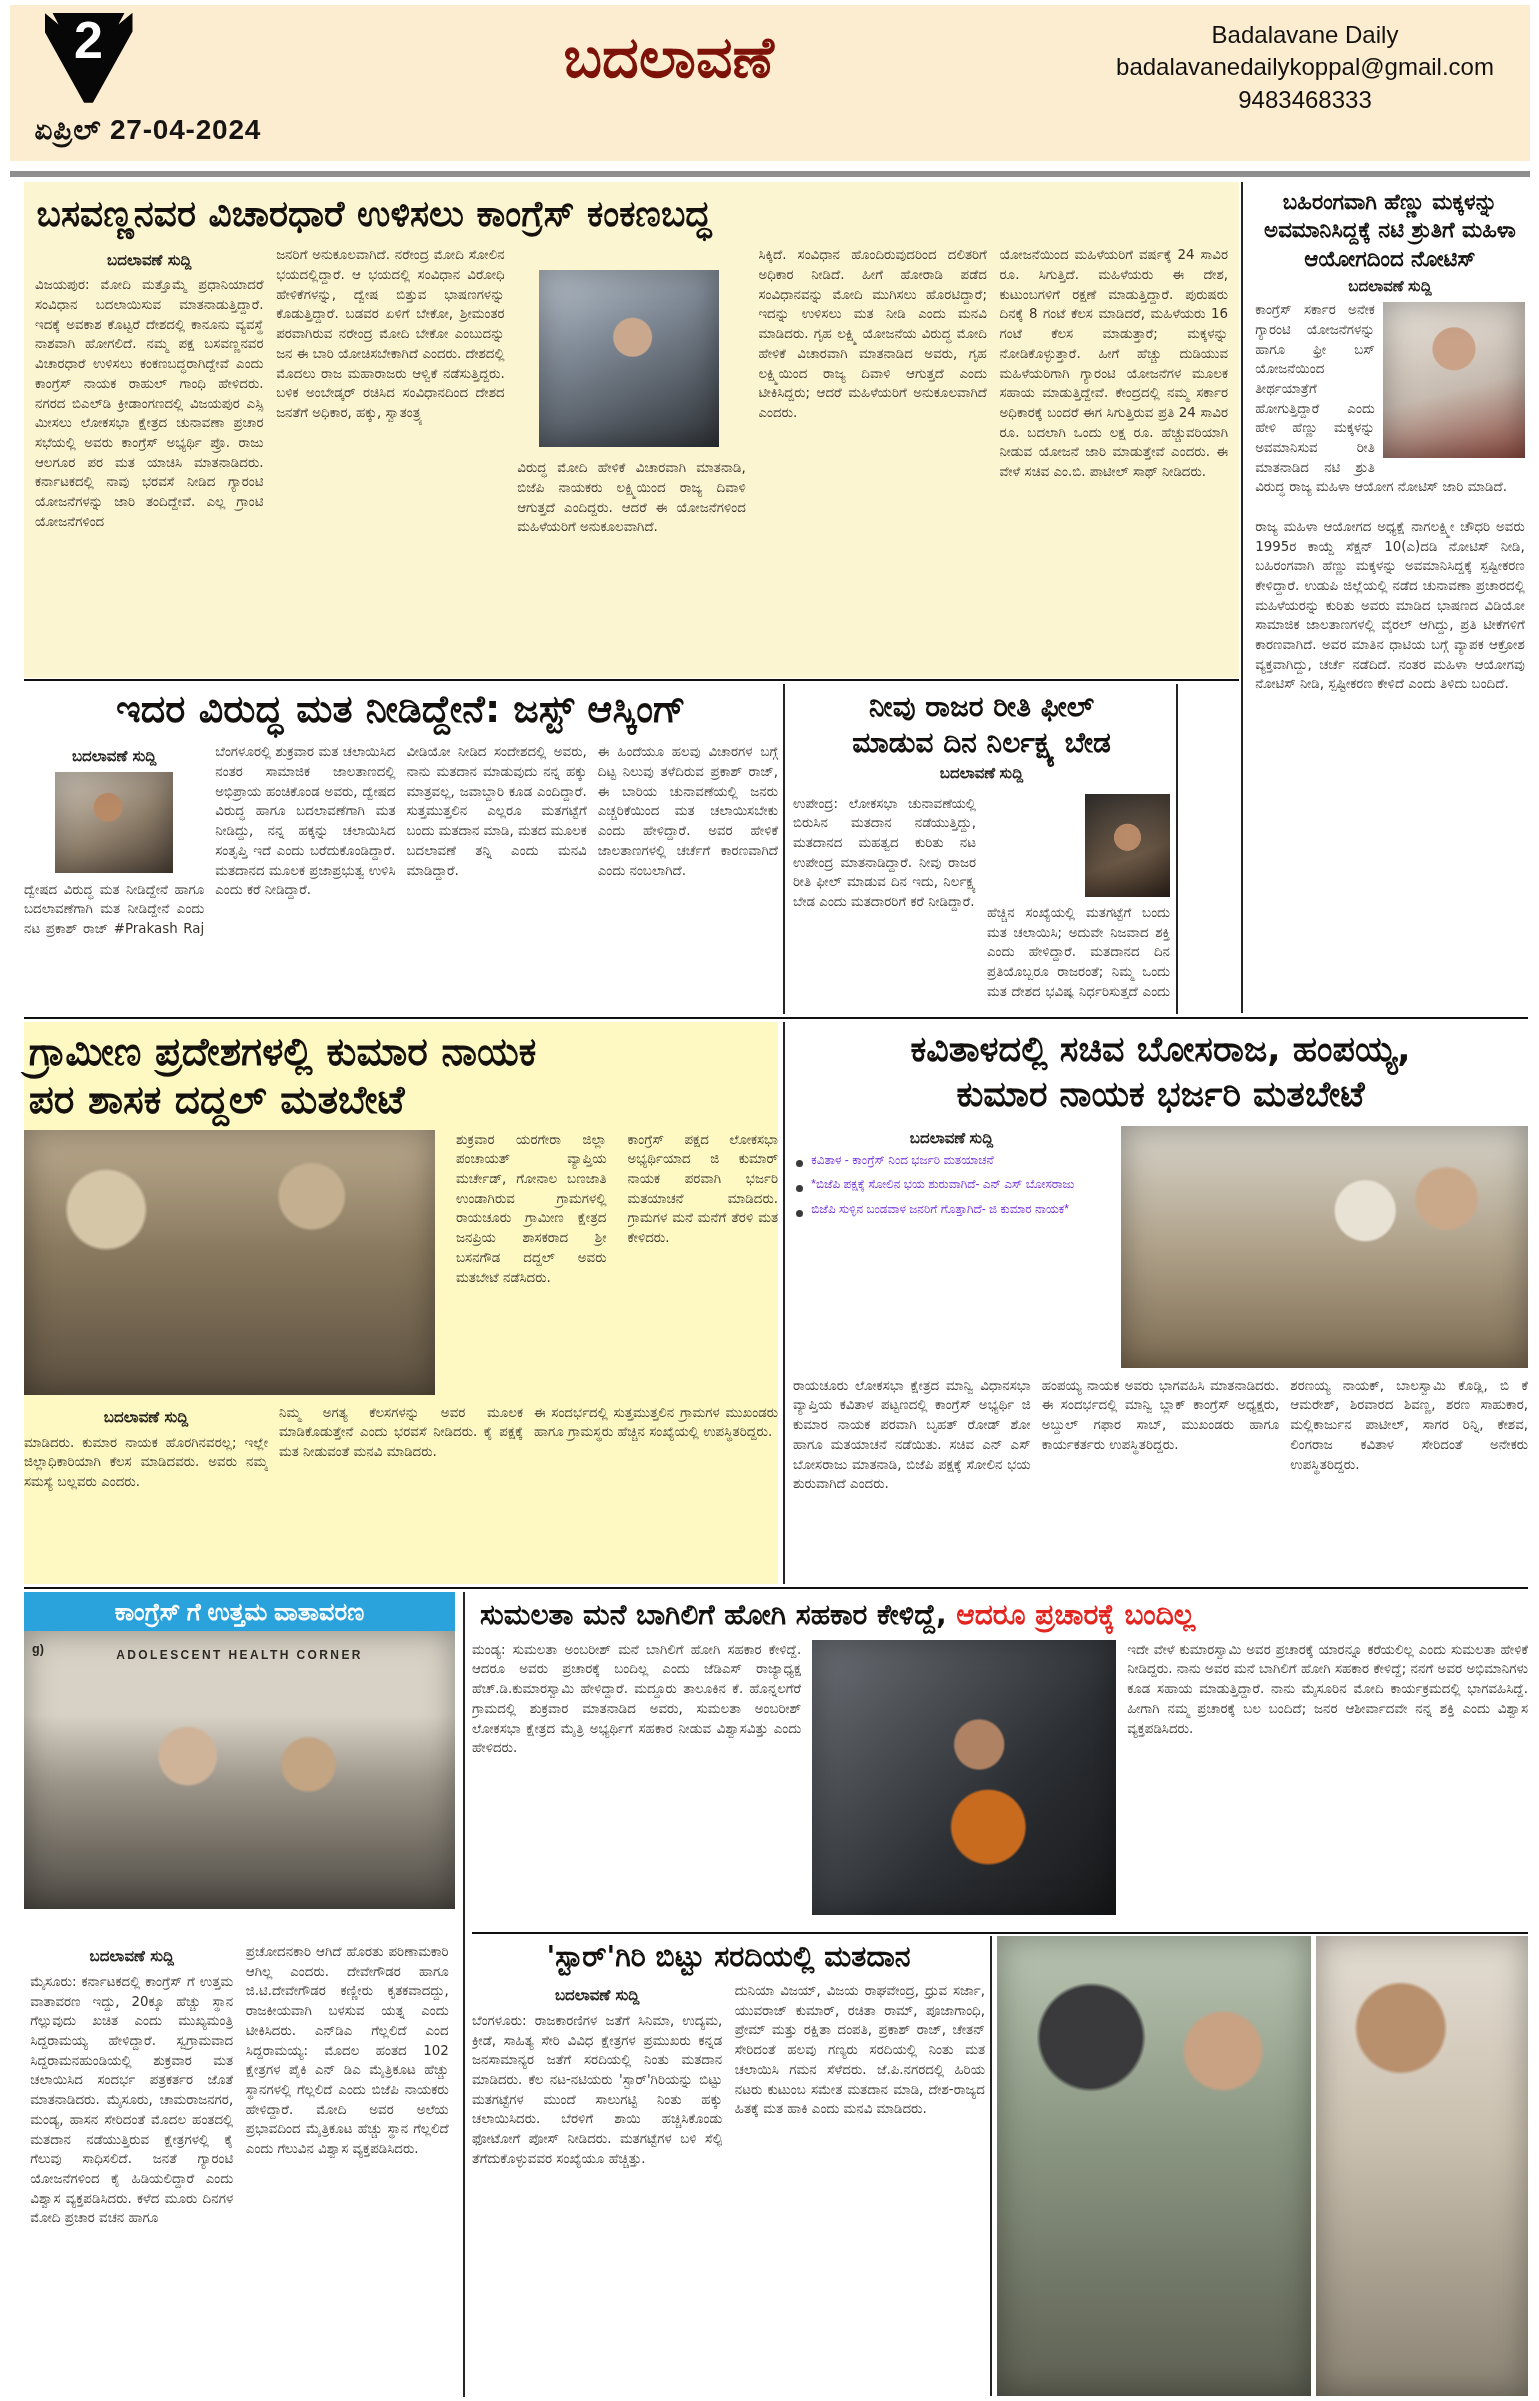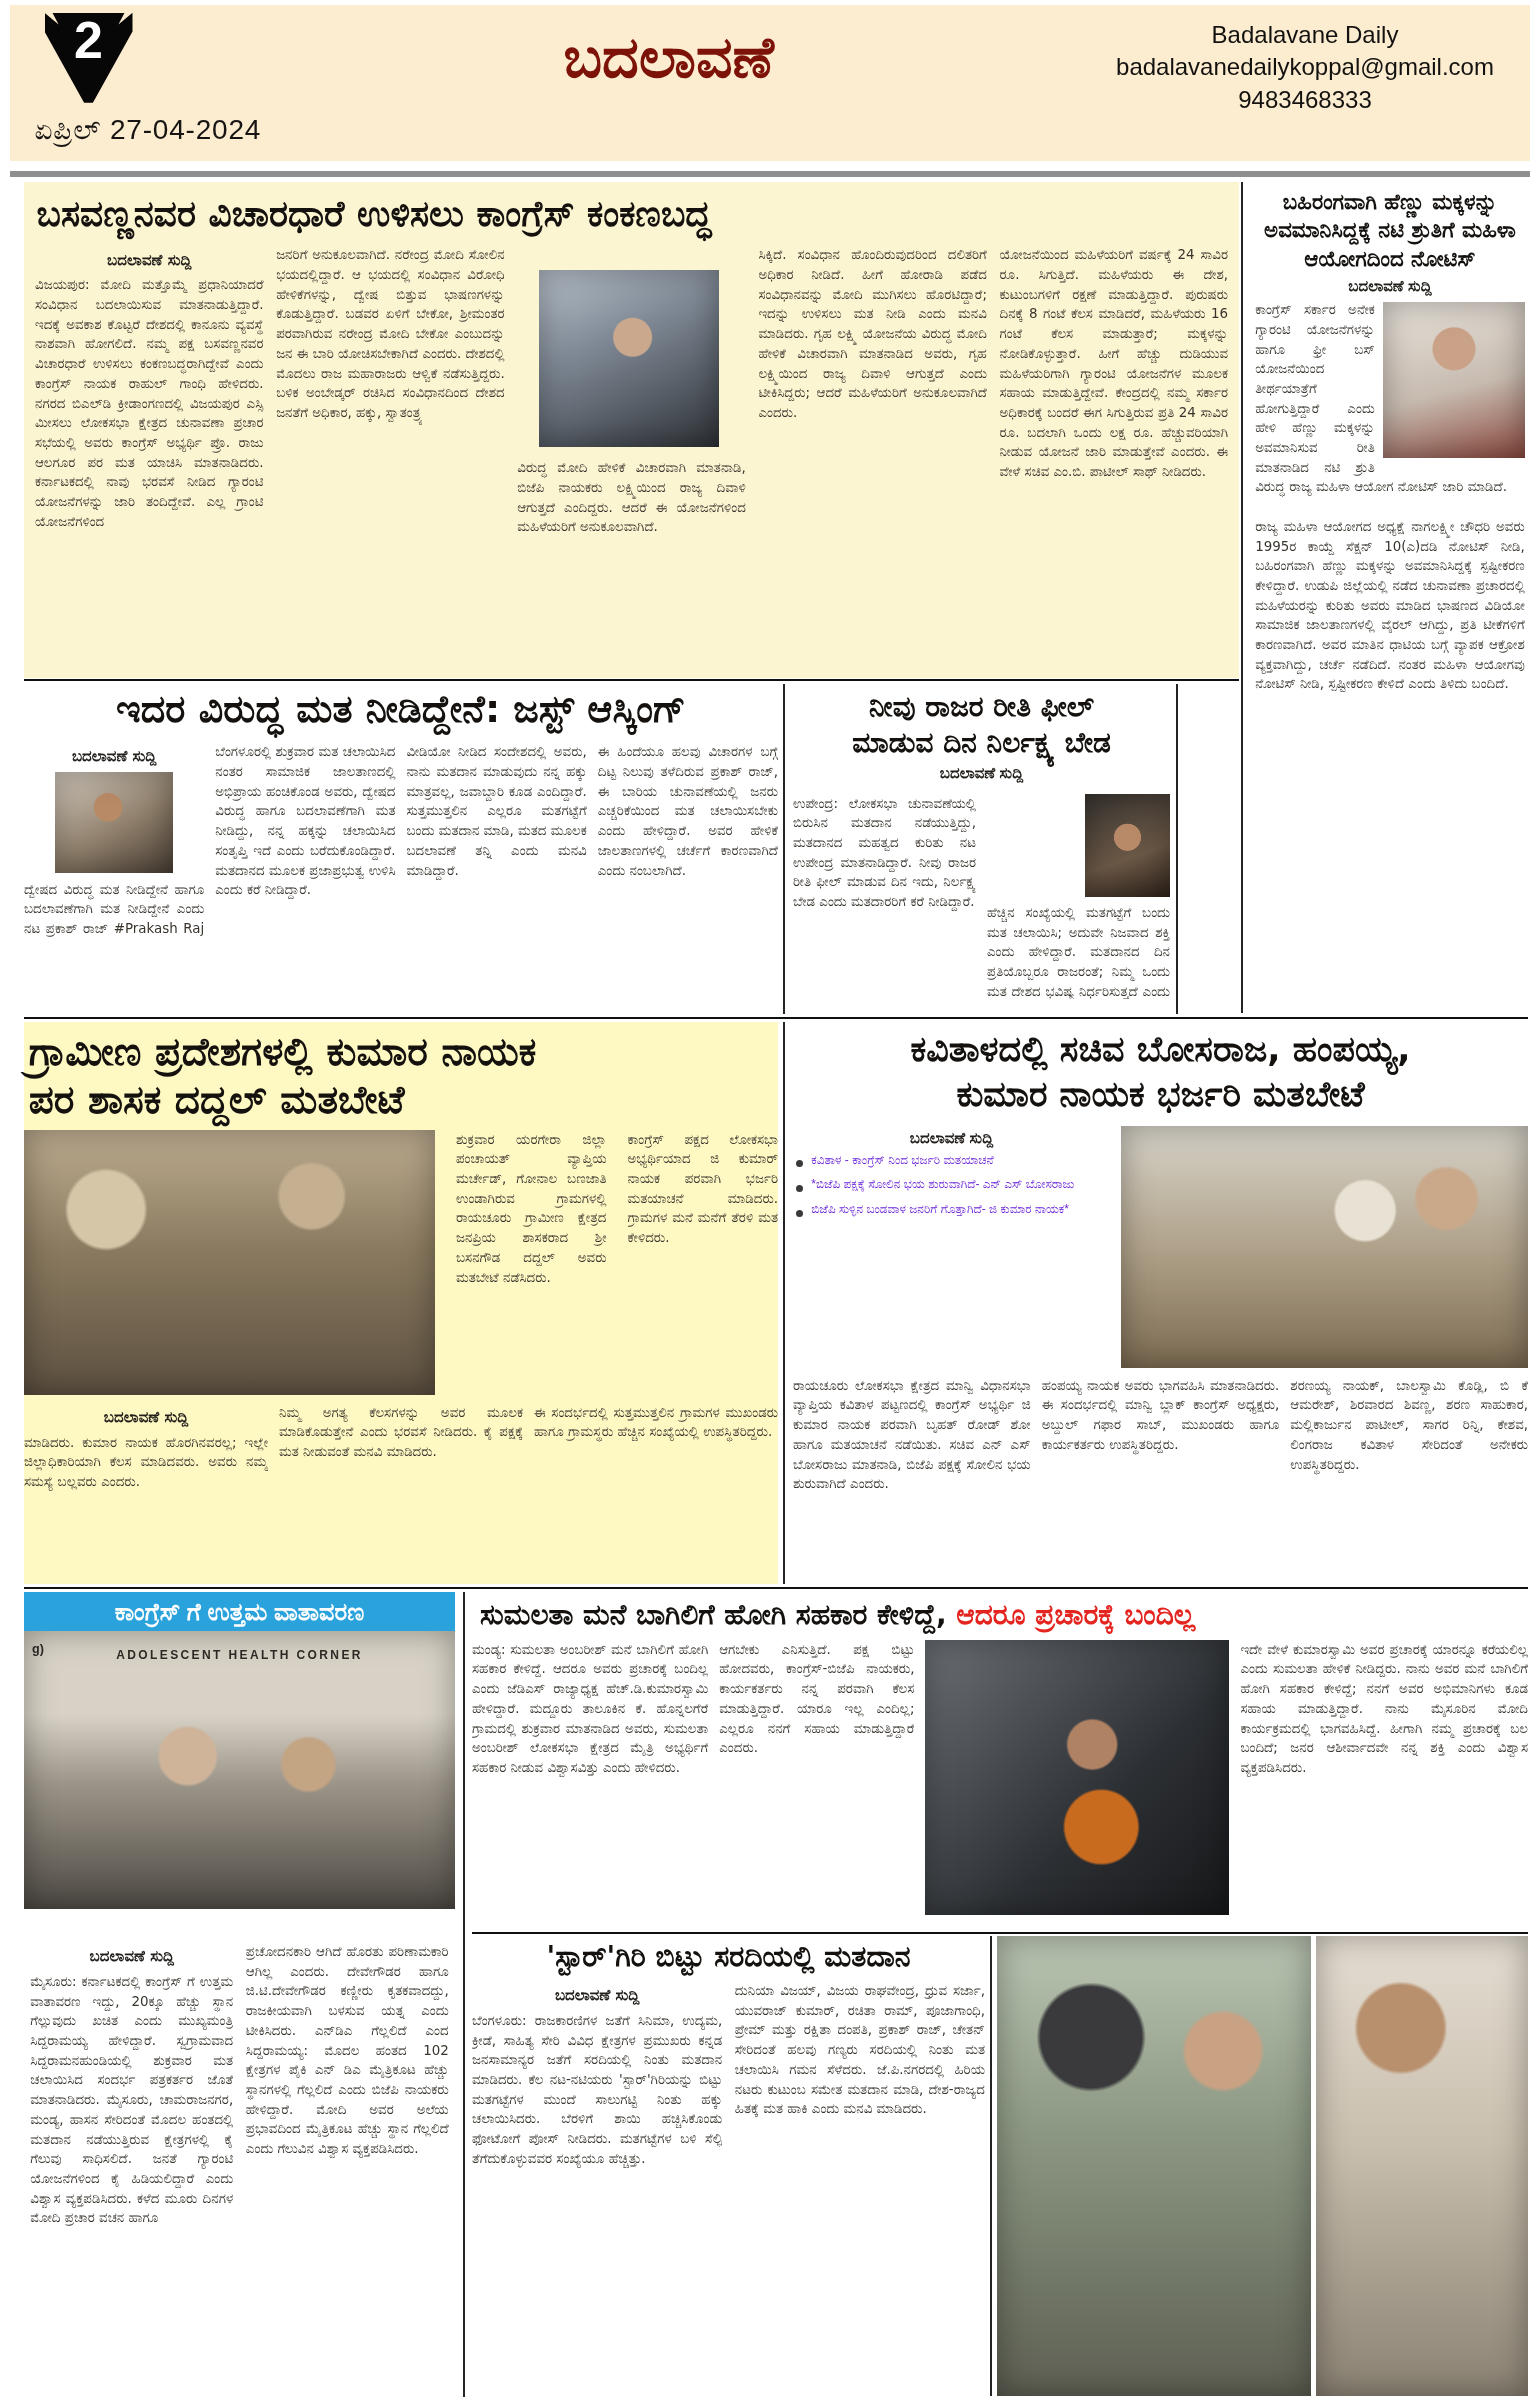--- a/index.html
+++ b/index.html
@@ -15,21 +15,21 @@
   .photo{position:relative;overflow:hidden;background:#8a8a8a}
   .photo::after{content:"";position:absolute;inset:0;box-shadow:inset 0 0 32px rgba(0,0,0,.35)}
   .vrule{position:absolute;width:1.6px;background:#242424}
   .hrule{position:absolute;height:2.4px;background:#101010}
 
   
   .masthead{left:9.5px;top:4.7px;width:1520px;height:156px;background:#fcecd0}
   .badge{position:absolute;left:35px;top:8px;width:88px;height:90px;background:#070707;
          clip-path:polygon(0 0,16% 13%,9% 0,91% 0,84% 13%,100% 0,100% 21%,55% 100%,45% 100%,0 21%);
          color:#fff;text-align:center;font-size:52px;font-weight:700;line-height:1.05}
-  .edition-date{position:absolute;left:25px;top:109px;font-size:28px;font-weight:400;color:#171513;letter-spacing:0.8px}
+  .edition-date{position:absolute;left:25px;top:109px;font-size:28px;font-weight:700;color:#171513;letter-spacing:0.8px}
   .nameplate{position:absolute;left:554px;top:19px;font-size:57px;font-weight:800;color:#7c1208;
              font-family:"DejaVu Sans","Liberation Sans",sans-serif}
   .contact{position:absolute;left:1090px;top:14.2px;width:411px;text-align:center;font-weight:400;color:#131210;line-height:1.35}
   .contact div{font-size:24px}
   .rule-top{left:9.5px;top:171px;width:1520px;height:5.5px;background:#8f8f8f;position:absolute}
 
   
   .lead{left:24px;top:182px;width:1215px;height:496px;background:#fcf5d2}
   .lead .headline{font-size:36px;padding:11px 8px 4.7px 12.6px;line-height:1.15}
   .lead .cols{margin:6.3px 11px;height:423px}
@@ -270,21 +270,20 @@
     </div>
   </section>
   <div class="vrule" style="left:463px;top:1592px;height:805px"></div>
 
   <section class="abs sumalatha" style="position:absolute">
     <h2 class="hl headline">
       <span>ಸುಮಲತಾ ಮನೆ ಬಾಗಿಲಿಗೆ ಹೋಗಿ ಸಹಕಾರ ಕೇಳಿದ್ದೆ, </span><span class="hl-red">ಆದರೂ ಪ್ರಚಾರಕ್ಕೆ ಬಂದಿಲ್ಲ</span>
     </h2>
     <div class="row">
       <div class="col bodytext" style="flex:1.15">ಮಂಡ್ಯ: ಸುಮಲತಾ ಅಂಬರೀಶ್ ಮನೆ ಬಾಗಿಲಿಗೆ ಹೋಗಿ ಸಹಕಾರ ಕೇಳಿದ್ದೆ. ಆದರೂ ಅವರು ಪ್ರಚಾರಕ್ಕೆ ಬಂದಿಲ್ಲ ಎಂದು ಜೆಡಿಎಸ್ ರಾಜ್ಯಾಧ್ಯಕ್ಷ ಹೆಚ್.ಡಿ.ಕುಮಾರಸ್ವಾಮಿ ಹೇಳಿದ್ದಾರೆ. ಮದ್ದೂರು ತಾಲೂಕಿನ ಕೆ. ಹೊನ್ನಲಗೆರೆ ಗ್ರಾಮದಲ್ಲಿ ಶುಕ್ರವಾರ ಮಾತನಾಡಿದ ಅವರು, ಸುಮಲತಾ ಅಂಬರೀಶ್ ಲೋಕಸಭಾ ಕ್ಷೇತ್ರದ ಮೈತ್ರಿ ಅಭ್ಯರ್ಥಿಗೆ ಸಹಕಾರ ನೀಡುವ ವಿಶ್ವಾಸವಿತ್ತು ಎಂದು ಹೇಳಿದರು.</div>
-      <div class="col bodytext" style="flex:0.95">ಆಗಬೇಕು ಎನಿಸುತ್ತಿದೆ. ಪಕ್ಷ ಬಿಟ್ಟು ಹೋದವರು, ಕಾಂಗ್ರೆಸ್-ಬಿಜೆಪಿ ನಾಯಕರು, ಕಾರ್ಯಕರ್ತರು ನನ್ನ ಪರವಾಗಿ ಕೆಲಸ ಮಾಡುತ್ತಿದ್ದಾರೆ. ಯಾರೂ ಇಲ್ಲ ಎಂದಿಲ್ಲ; ಎಲ್ಲರೂ ನನಗೆ ಸಹಾಯ ಮಾಡುತ್ತಿದ್ದಾರೆ ಎಂದರು.</div>
       <div class="photo ph-hdk"></div>
       <div class="col bodytext" style="flex:1.4">ಇದೇ ವೇಳೆ ಕುಮಾರಸ್ವಾಮಿ ಅವರ ಪ್ರಚಾರಕ್ಕೆ ಯಾರನ್ನೂ ಕರೆಯಲಿಲ್ಲ ಎಂದು ಸುಮಲತಾ ಹೇಳಿಕೆ ನೀಡಿದ್ದರು. ನಾನು ಅವರ ಮನೆ ಬಾಗಿಲಿಗೆ ಹೋಗಿ ಸಹಕಾರ ಕೇಳಿದ್ದೆ; ನನಗೆ ಅವರ ಅಭಿಮಾನಿಗಳು ಕೂಡ ಸಹಾಯ ಮಾಡುತ್ತಿದ್ದಾರೆ. ನಾನು ಮೈಸೂರಿನ ಮೋದಿ ಕಾರ್ಯಕ್ರಮದಲ್ಲಿ ಭಾಗವಹಿಸಿದ್ದೆ. ಹೀಗಾಗಿ ನಮ್ಮ ಪ್ರಚಾರಕ್ಕೆ ಬಲ ಬಂದಿದೆ; ಜನರ ಆಶೀರ್ವಾದವೇ ನನ್ನ ಶಕ್ತಿ ಎಂದು ವಿಶ್ವಾಸ ವ್ಯಕ್ತಪಡಿಸಿದರು.</div>
     </div>
   </section>
   <div class="hrule" style="left:472px;top:1932px;width:1056px"></div>
 
   <section class="abs star" style="position:absolute">
     <h2 class="hl headline">'ಸ್ಟಾರ್'ಗಿರಿ ಬಿಟ್ಟು ಸರದಿಯಲ್ಲಿ ಮತದಾನ</h2>
     <div class="cols">
       <div class="col bodytext">

